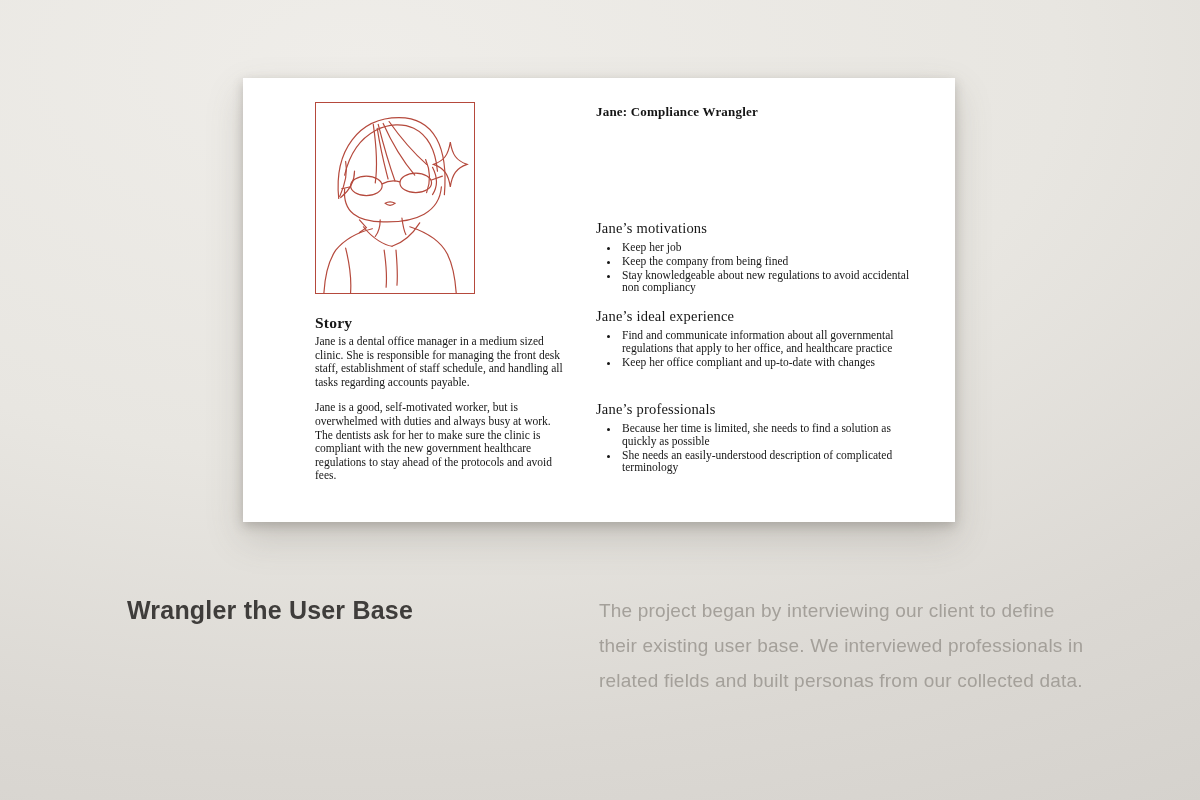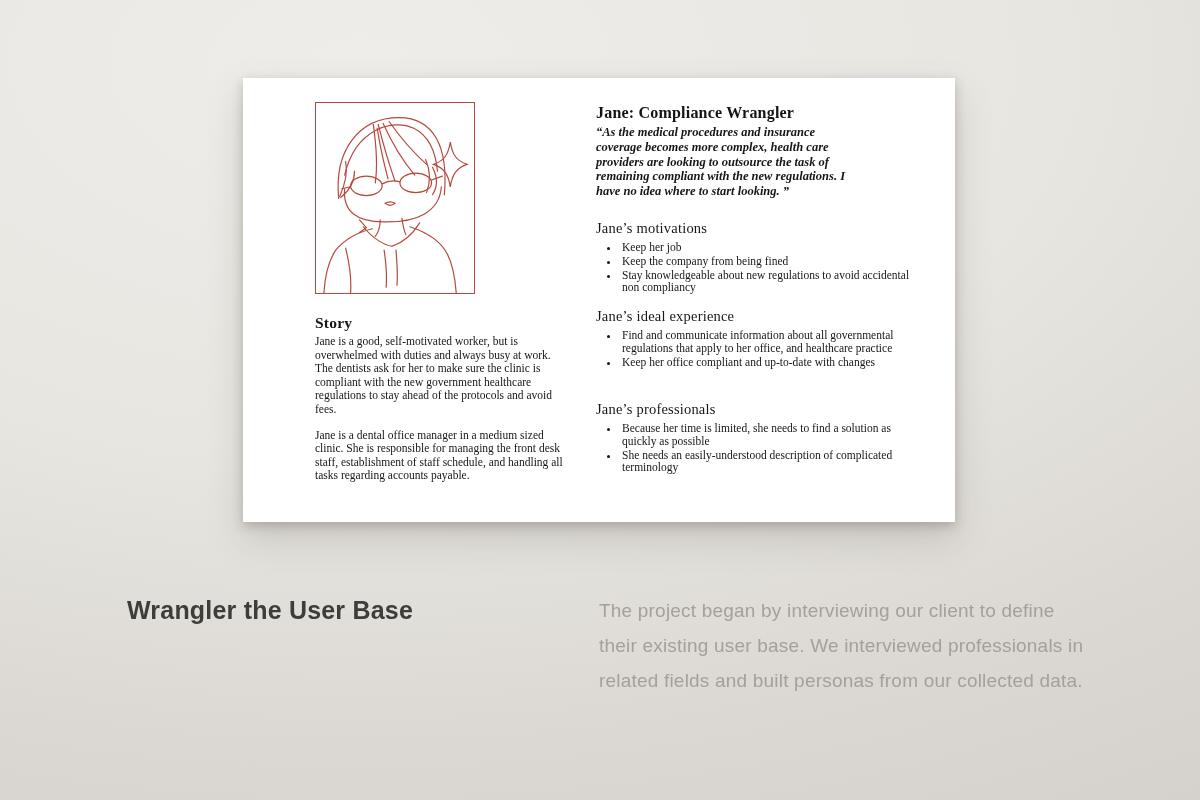--- a/index.html
+++ b/index.html
@@ -24,21 +24,21 @@
   }
   .portrait svg { display:block; width:100%; height:100%; }
 
   .story { position:absolute; left:72px; top:236px; width:250px; color:#161616; }
   .story h2 { font-size:15.5px; font-weight:bold; letter-spacing:0.2px; }
   .story p  { font-size:11.5px; line-height:13.6px; margin-top:3px; }
   .story p + p { margin-top:12px; }
 
   .persona-title {
     position:absolute; left:353px; top:26px; width:330px;
-    font-size:16px; color:#141414; letter-spacing:0.2px;
+    font-size:13px; color:#141414; letter-spacing:0.2px;
   }
   .persona-quote {
     position:absolute; left:353px; top:47px; width:258px;
     font-style:italic; font-weight:bold;
     font-size:12.5px; line-height:14.8px; color:#161616;
   }
   .sec { position:absolute; left:353px; width:322px; color:#161616; }
   .sec-0 { top:142px; }
   .sec-1 { top:230px; }
   .sec-2 { top:323px; }
@@ -109,26 +109,25 @@
         <path d="M69,151 C71,165 72,177 71,189"></path>
         <path d="M81,151 C82,163 83,175 82,187"></path>
       </g>
 
       <path d="M136,40 C138,53 142,59 153,63 C142,67 138,73 136,86 C134,73 130,67 119,63 C130,59 134,53 136,40 Z" fill="none" stroke="#b5493c" stroke-width="1.2"></path>
     </svg>
   </div>
 
   <div class="story">
     <h2>Story</h2>
+    <p>Jane is a dental office manager in a medium sized clinic. She is responsible for managing the front desk staff, establishment of staff schedule, and handling all tasks regarding accounts payable.</p>
     <p>Jane is a good, self-motivated worker, but is overwhelmed with duties and always busy at work. The dentists ask for her to make sure the clinic is compliant with the new government healthcare regulations to stay ahead of the protocols and avoid fees.</p>
-    <p>Jane is a dental office manager in a medium sized clinic. She is responsible for managing the front desk staff, establishment of staff schedule, and handling all tasks regarding accounts payable.</p>
   </div>
 
   <h1 class="persona-title">Jane: Compliance Wrangler</h1>
-  <p class="persona-quote">“As the medical procedures and insurance coverage becomes more complex, health care providers are looking to outsource the task of remaining compliant with the new regulations. I have no idea where to start looking. ”</p>
 
   <div class="sec sec-0">
     <h3>Jane’s motivations</h3>
     <ul>
         <li>Keep her job</li>
         <li>Keep the company from being fined</li>
         <li>Stay knowledgeable about new regulations to avoid accidental non compliancy</li>
       </ul>
   </div>
 

